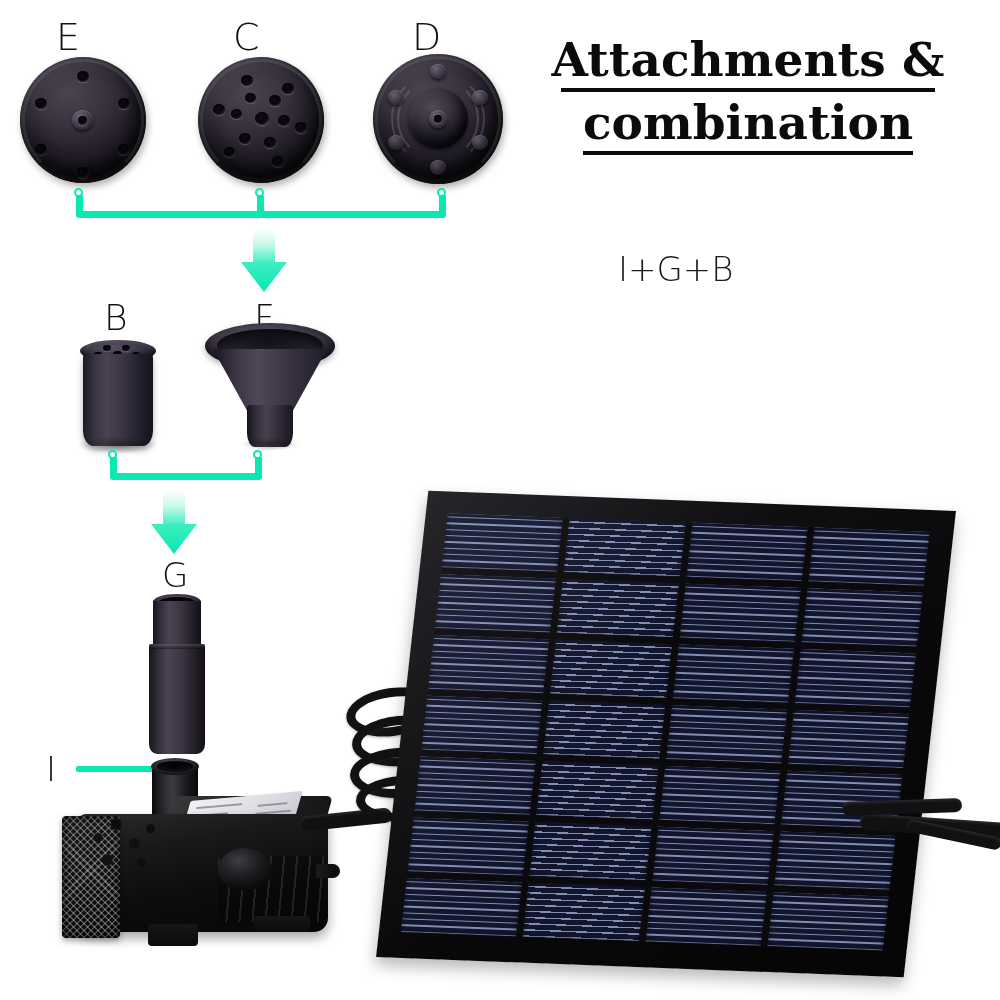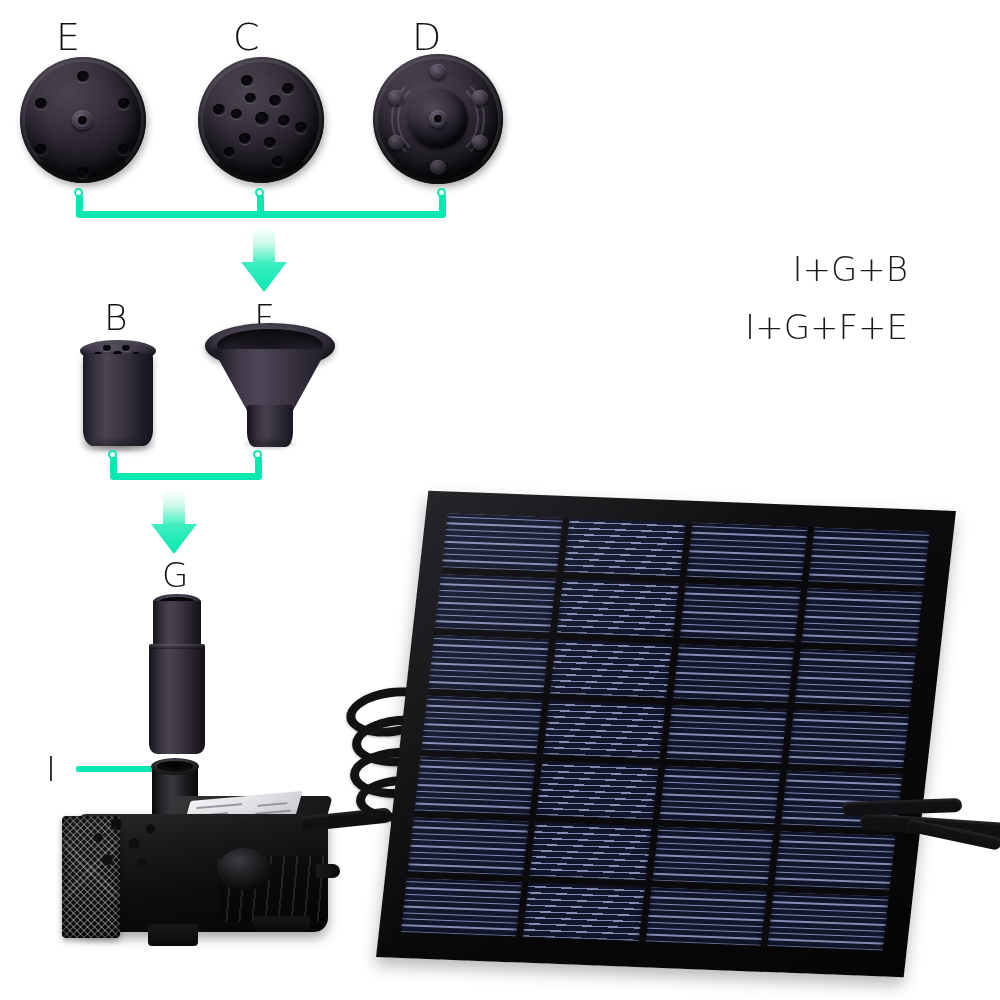--- a/index.html
+++ b/index.html
@@ -27,21 +27,21 @@
     color:#0b0b0b;
     font-size:47px;
     line-height:1.04;
     white-space:nowrap;
   }
   .title-rule { height:4px; background:#0b0b0b; margin:3px auto 7px auto; }
   .title-rule.r1 { width:374px; }
   .title-rule.r2 { width:330px; }
 
   
-  .combo-list { position:absolute; left:618px; top:252px; width:290px; text-align:right; }
+  .combo-list { position:absolute; left:618px; top:252px; width:290px; text-align:left; }
   .combo-item {
     font-family:"DejaVu Sans", sans-serif;
     font-weight:300;
     font-size:34px;
     color:#1a1a1a;
     line-height:1;
     margin-bottom:24px;
     white-space:nowrap;
   }
 
@@ -259,24 +259,29 @@
     position:absolute; inset:0;
     background: linear-gradient(125deg, rgba(255,255,255,.07) 0%, rgba(255,255,255,0) 42%);
     pointer-events:none;
   }
 </style>
 </head>
 <body>
 
 <div class="stage">
 
+  <div class="title-wrap">
+    <div class="title-line">Attachments &amp;</div>
+    <div class="title-rule r1"></div>
+    <div class="title-line">combination</div>
+    <div class="title-rule r2"></div>
+  </div>
 
   <div class="combo-list">
     <div class="combo-item">I+G+B</div>
-    <div class="combo-item">I+G+F+E</div>
   </div>
 
   <div class="part-label" style="left:56px; top:18px; font-size:38px;">E</div>
   <div class="part-label" style="left:233px; top:18px; font-size:38px;">C</div>
   <div class="part-label" style="left:412px; top:18px; font-size:38px;">D</div>
 
   <div class="disc" style="left:20px; top:57px; width:126px; height:126px;">
     <div class="rim"></div>
     <div class="hole" style="left:57px; top:14px; width:12px; height:11px;"></div>
     <div class="hole" style="left:15px; top:41px; width:12px; height:11px;"></div>

